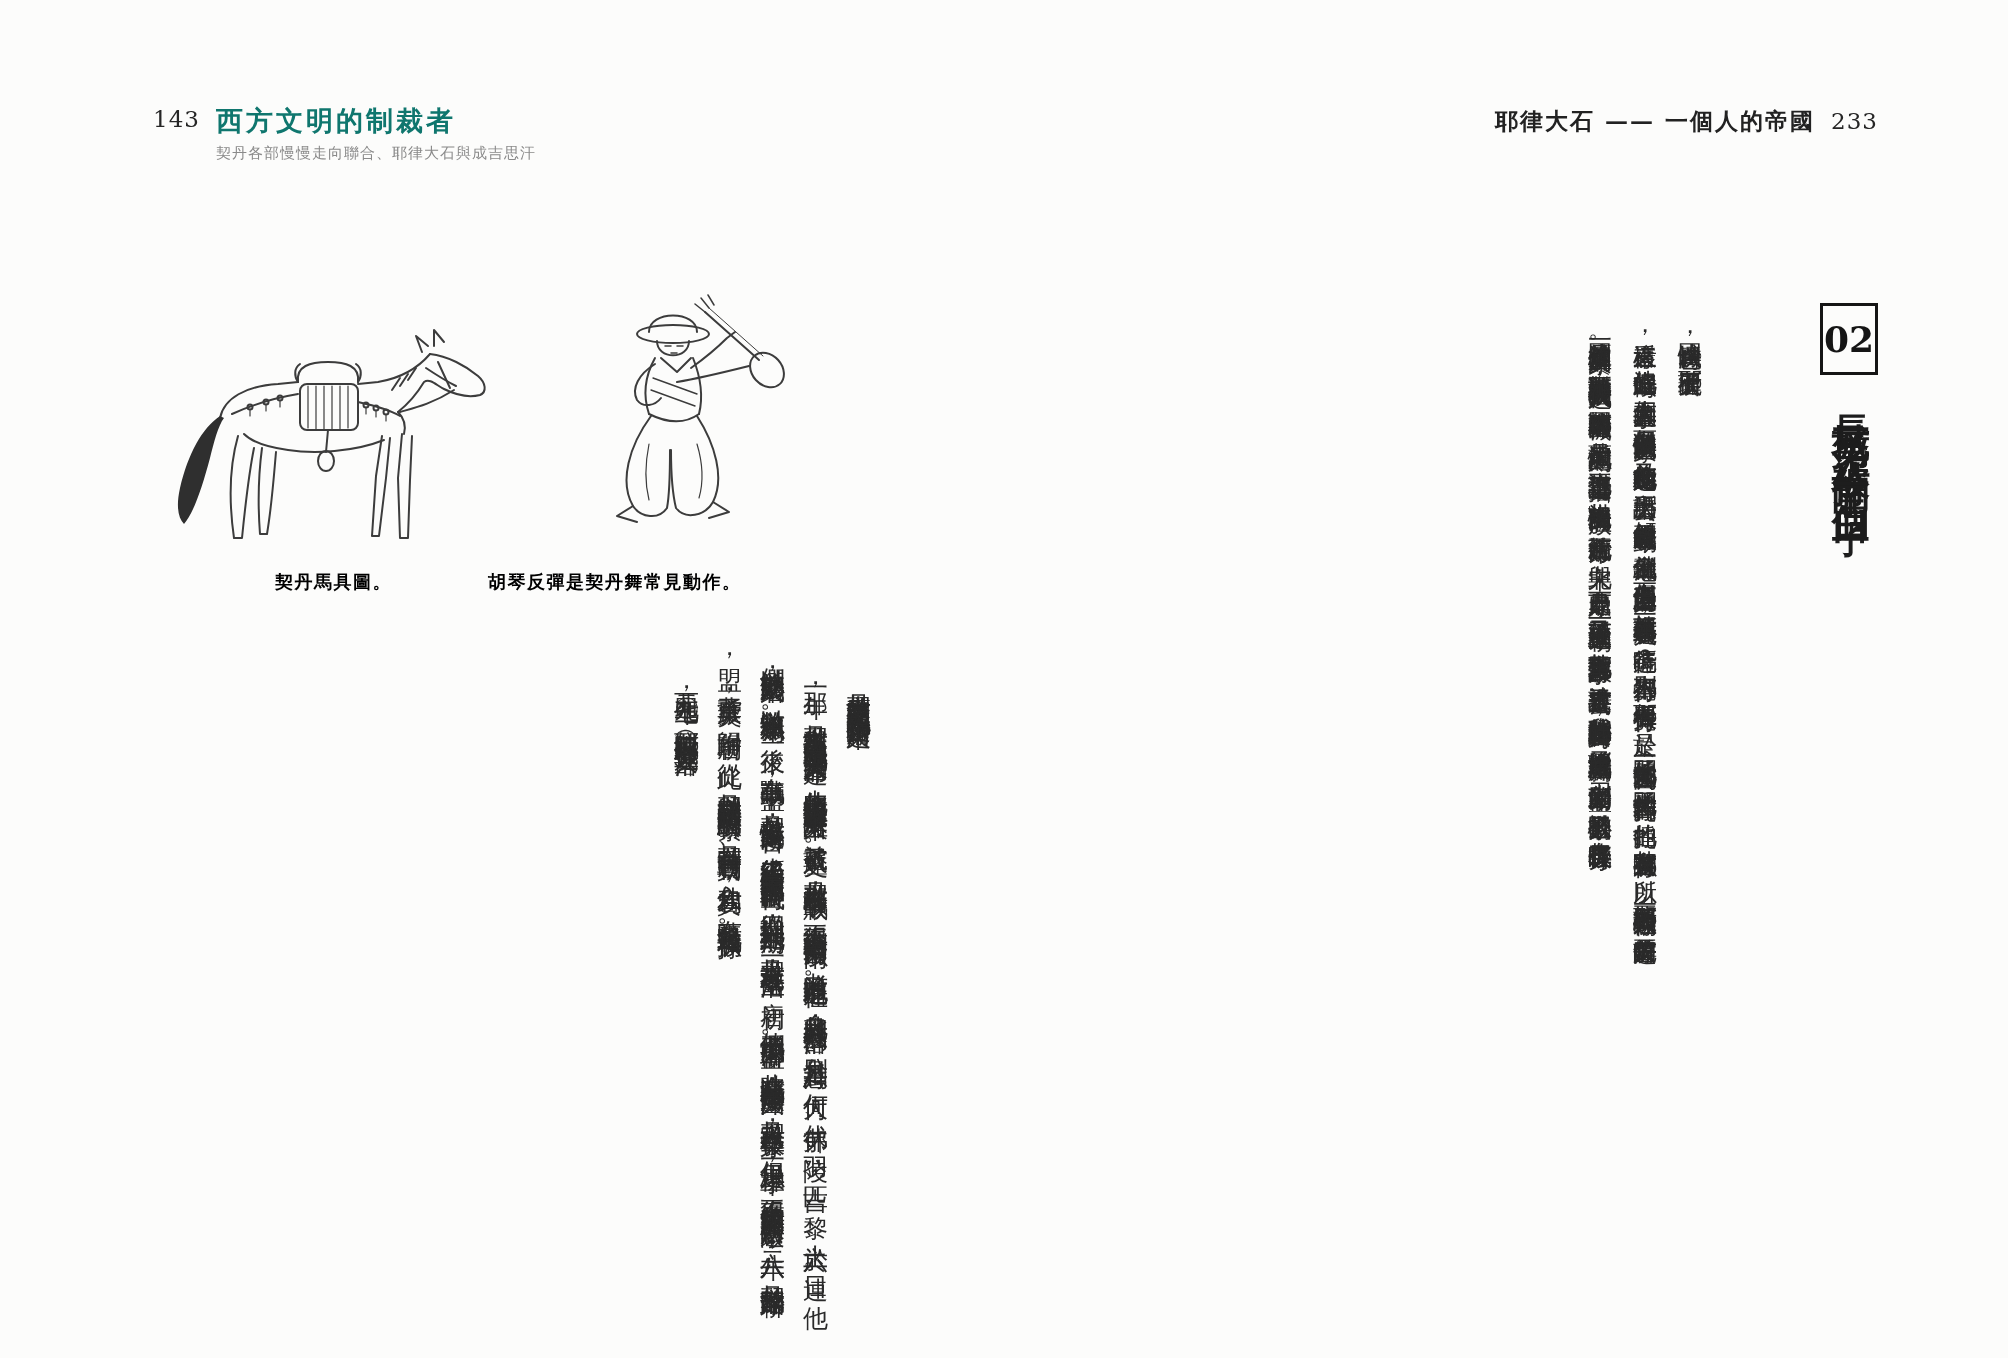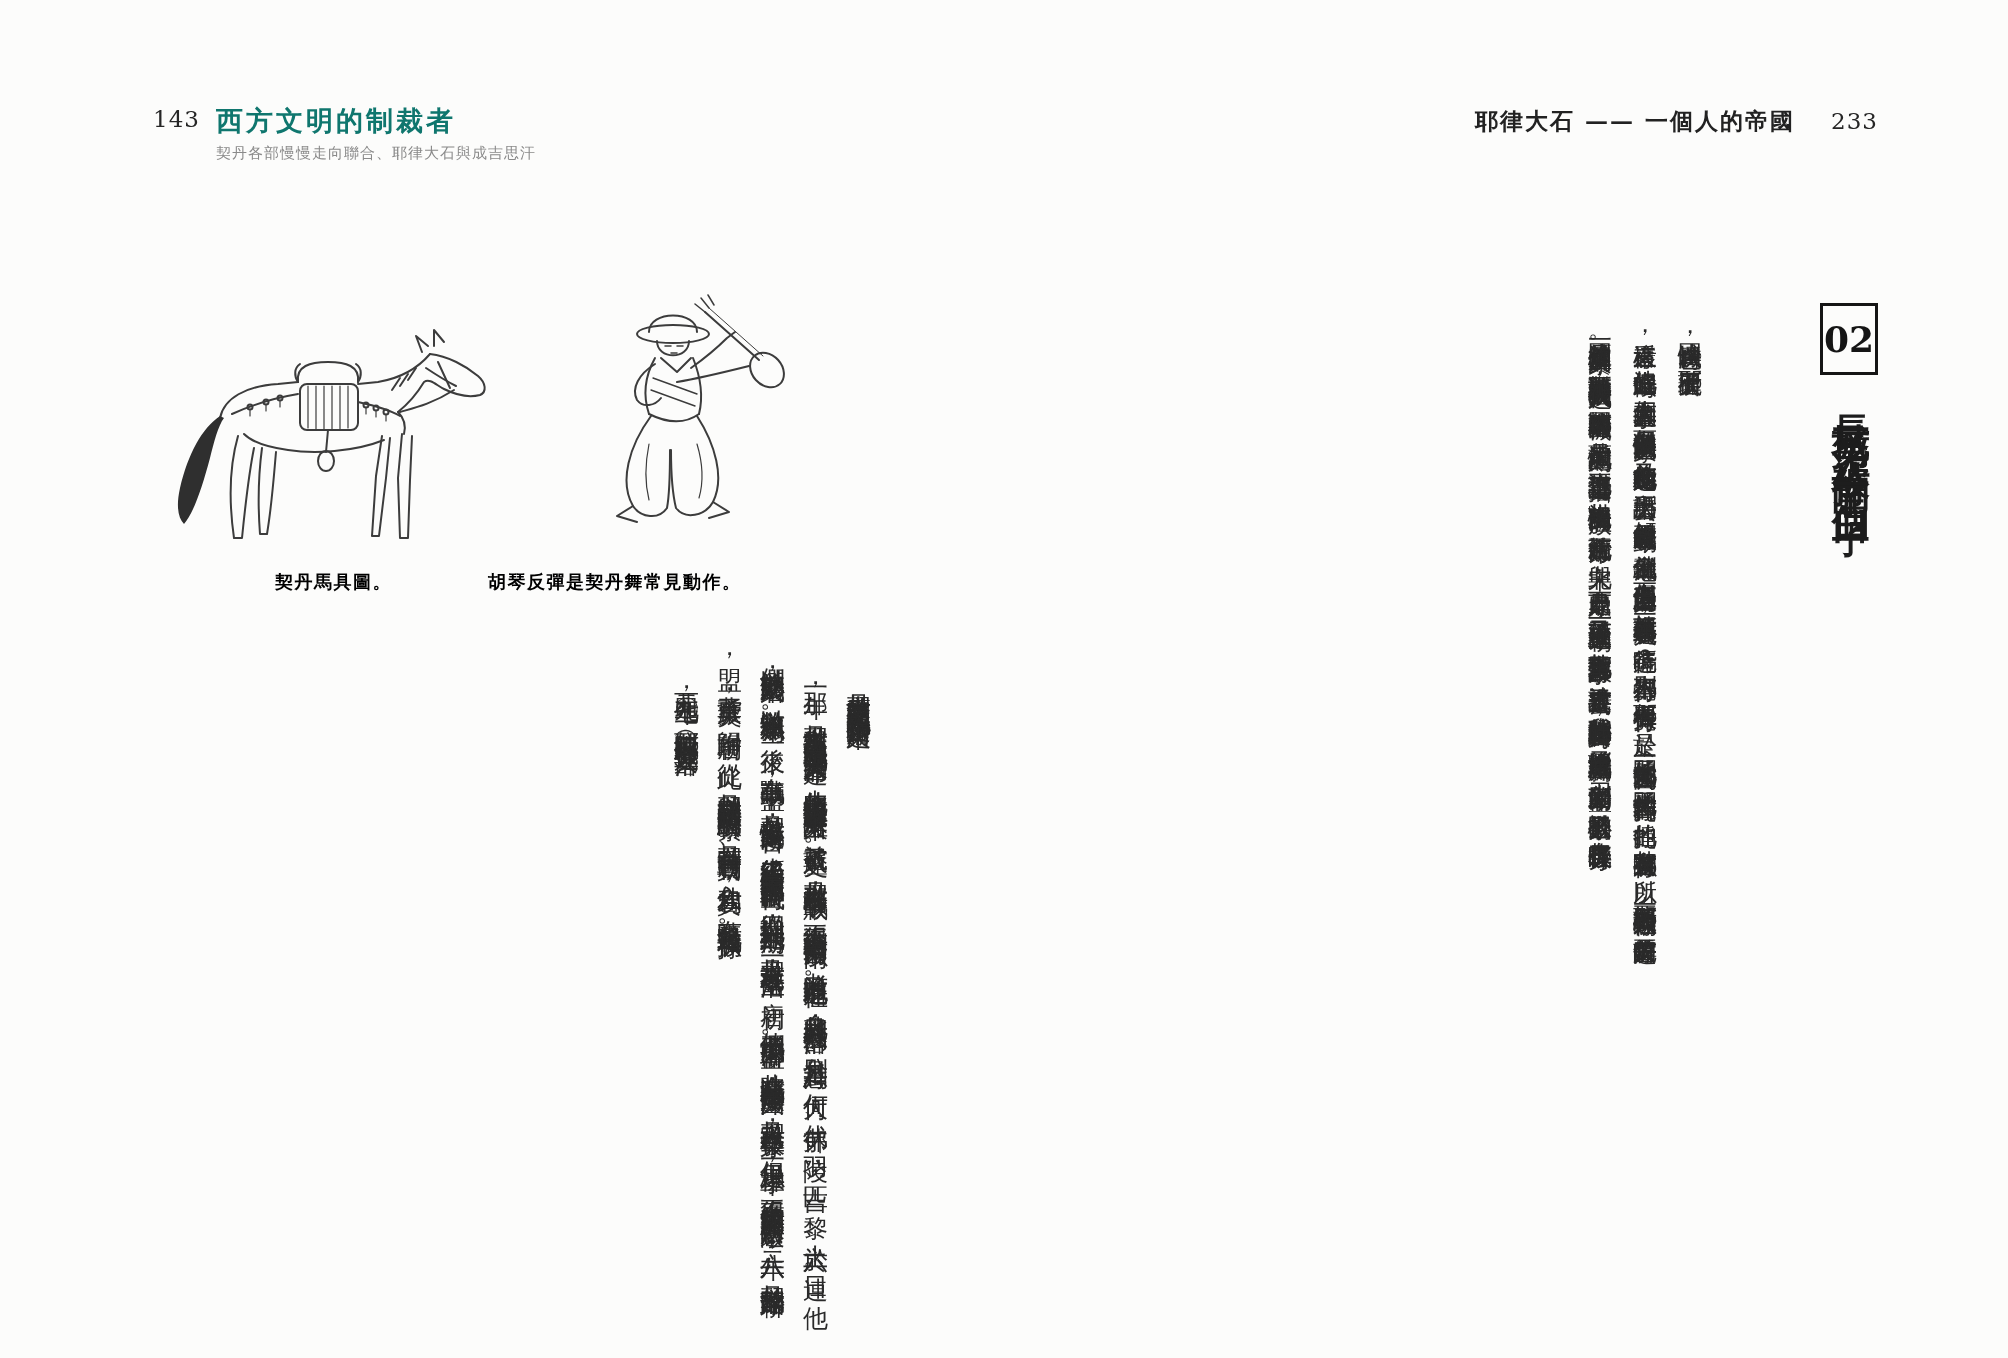--- a/index.html
+++ b/index.html
@@ -12,21 +12,21 @@
   }
   .sans { font-family:"DejaVu Sans","Liberation Sans",sans-serif; }
 
   
   .left-header { position:absolute; left:132px; top:103px; display:flex; gap:16px;margin-left:21px; }
   .left-header .pagenum { font-size:23px; letter-spacing:1px; padding-top:3px; }
   .left-header .ht { font-size:27px; font-weight:bold; letter-spacing:3px; color:#0f766e; }
   .left-header .hs { font-size:15px; letter-spacing:1px; color:#8a8a8a; margin-top:5px; }
 
   
-  .right-header { position:absolute; top:106px; right:130px; display:flex; align-items:baseline; gap:36px; }
+  .right-header { position:absolute; top:106px; right:130px; display:flex; align-items:baseline; gap:16px; }
   .right-header .ht { font-size:23px; font-weight:bold; letter-spacing:2px; color:#222; }
   .right-header .pagenum { font-size:23px; letter-spacing:1px; }
 
   
   .chapter-num {
     position:absolute; right:130px; top:303px; width:58px; height:72px;
     border:3px solid #151515; display:flex; align-items:center; justify-content:center;
     font-size:36px; font-weight:bold; color:#151515;
   }
   .chapter-title {

